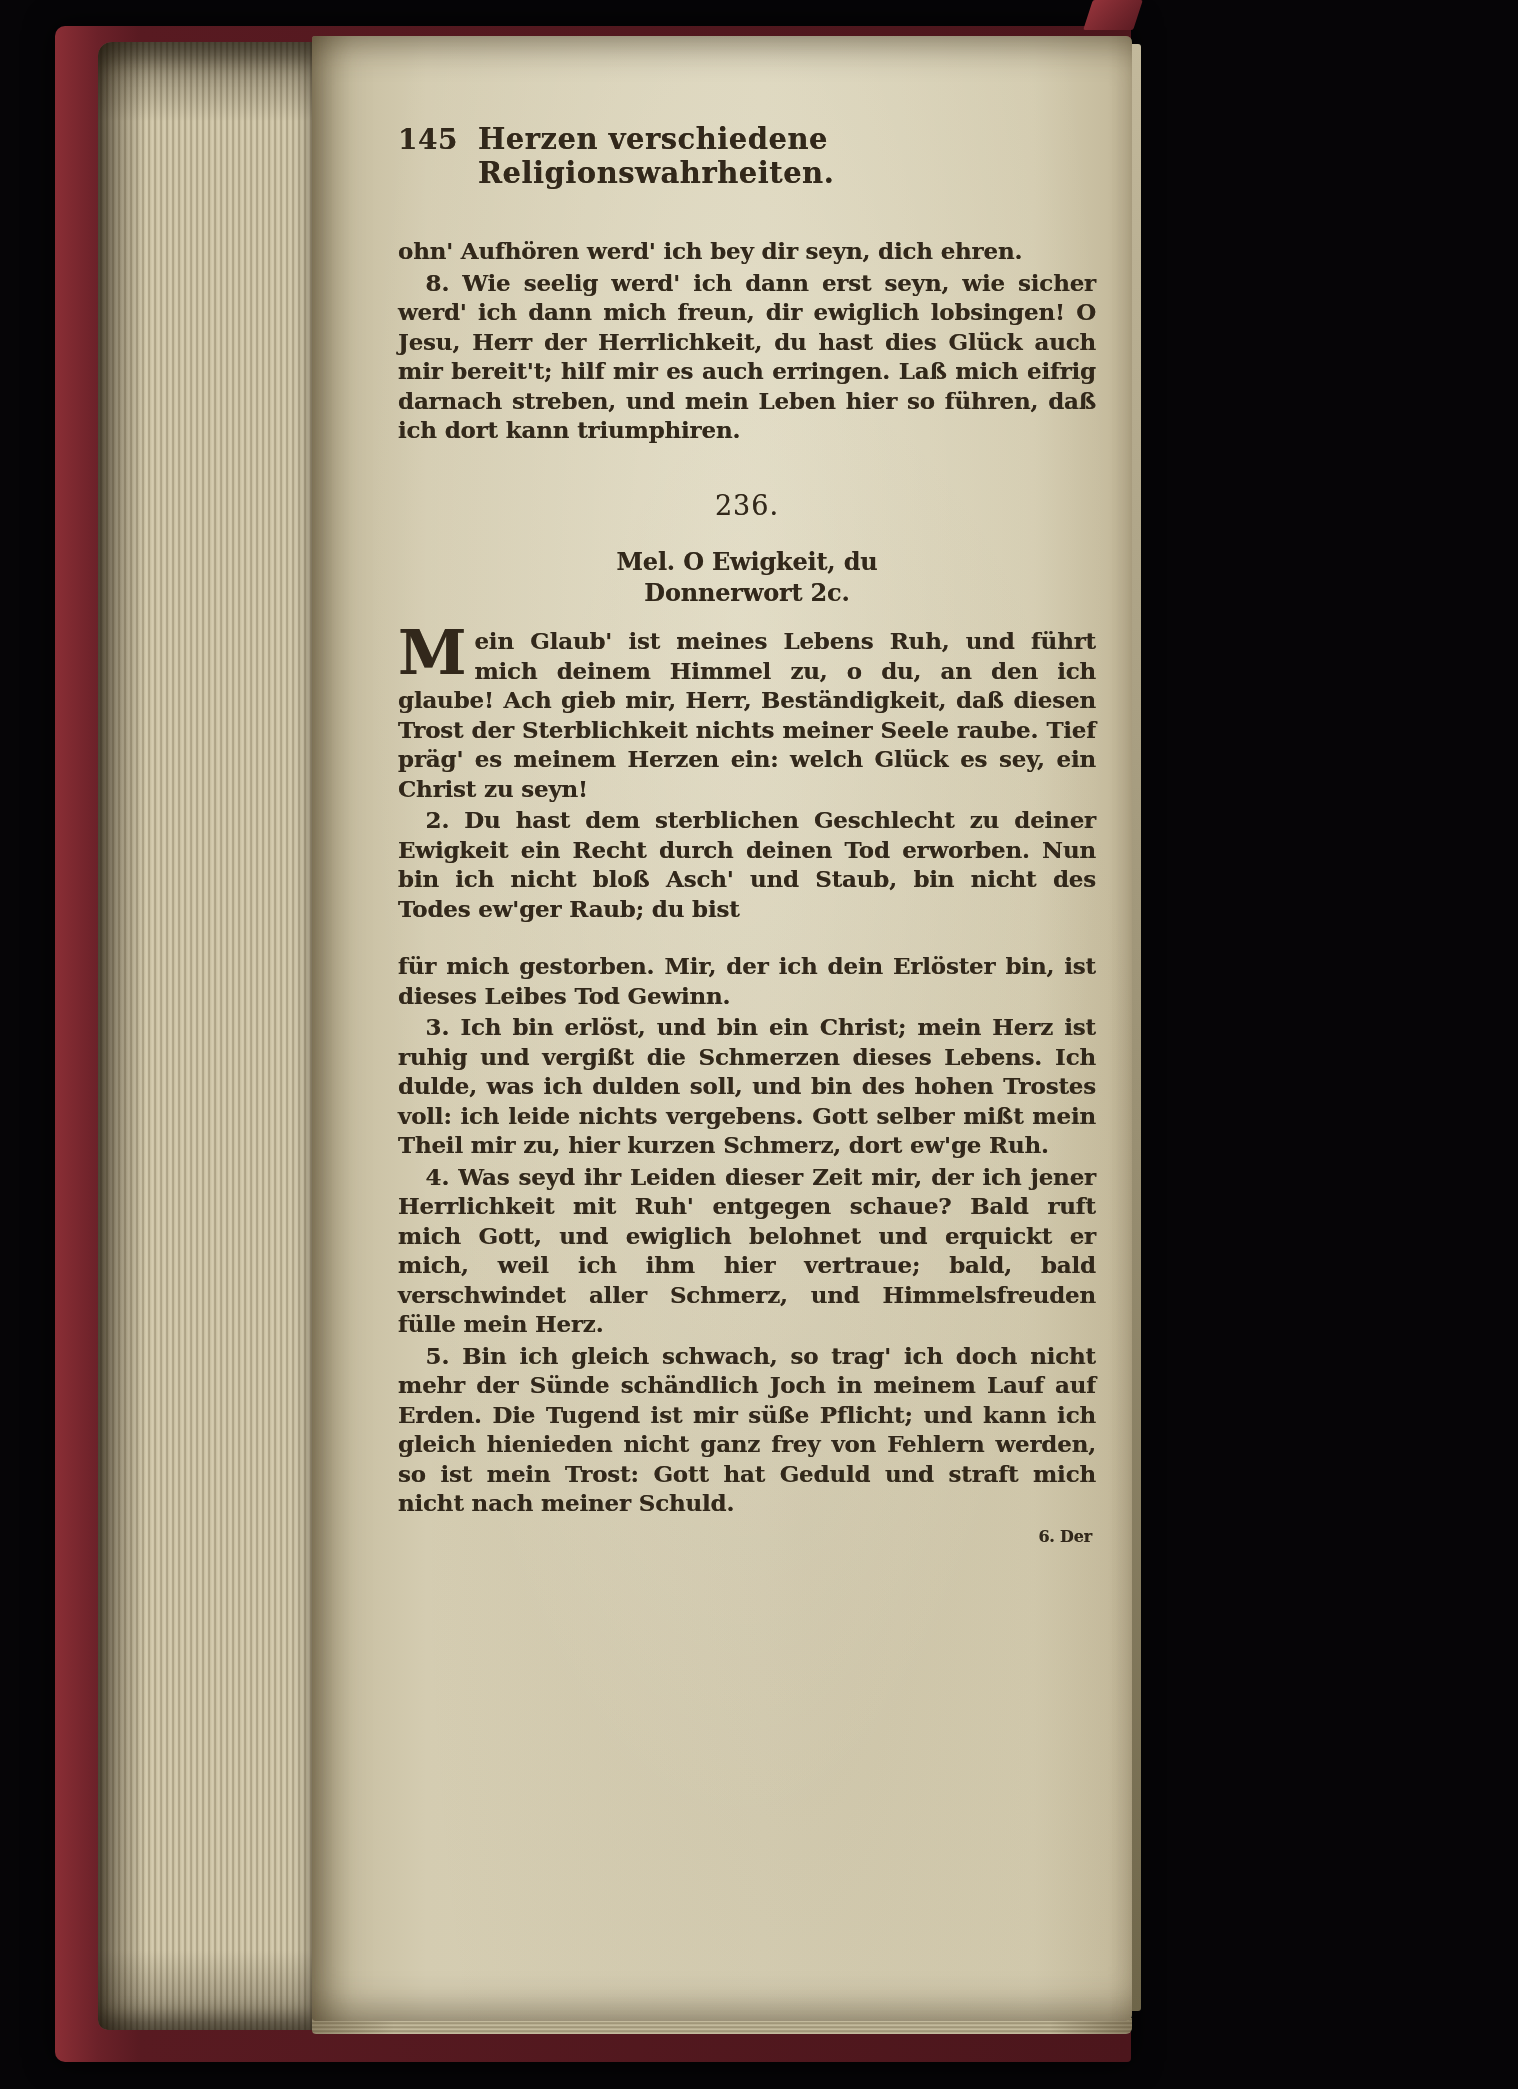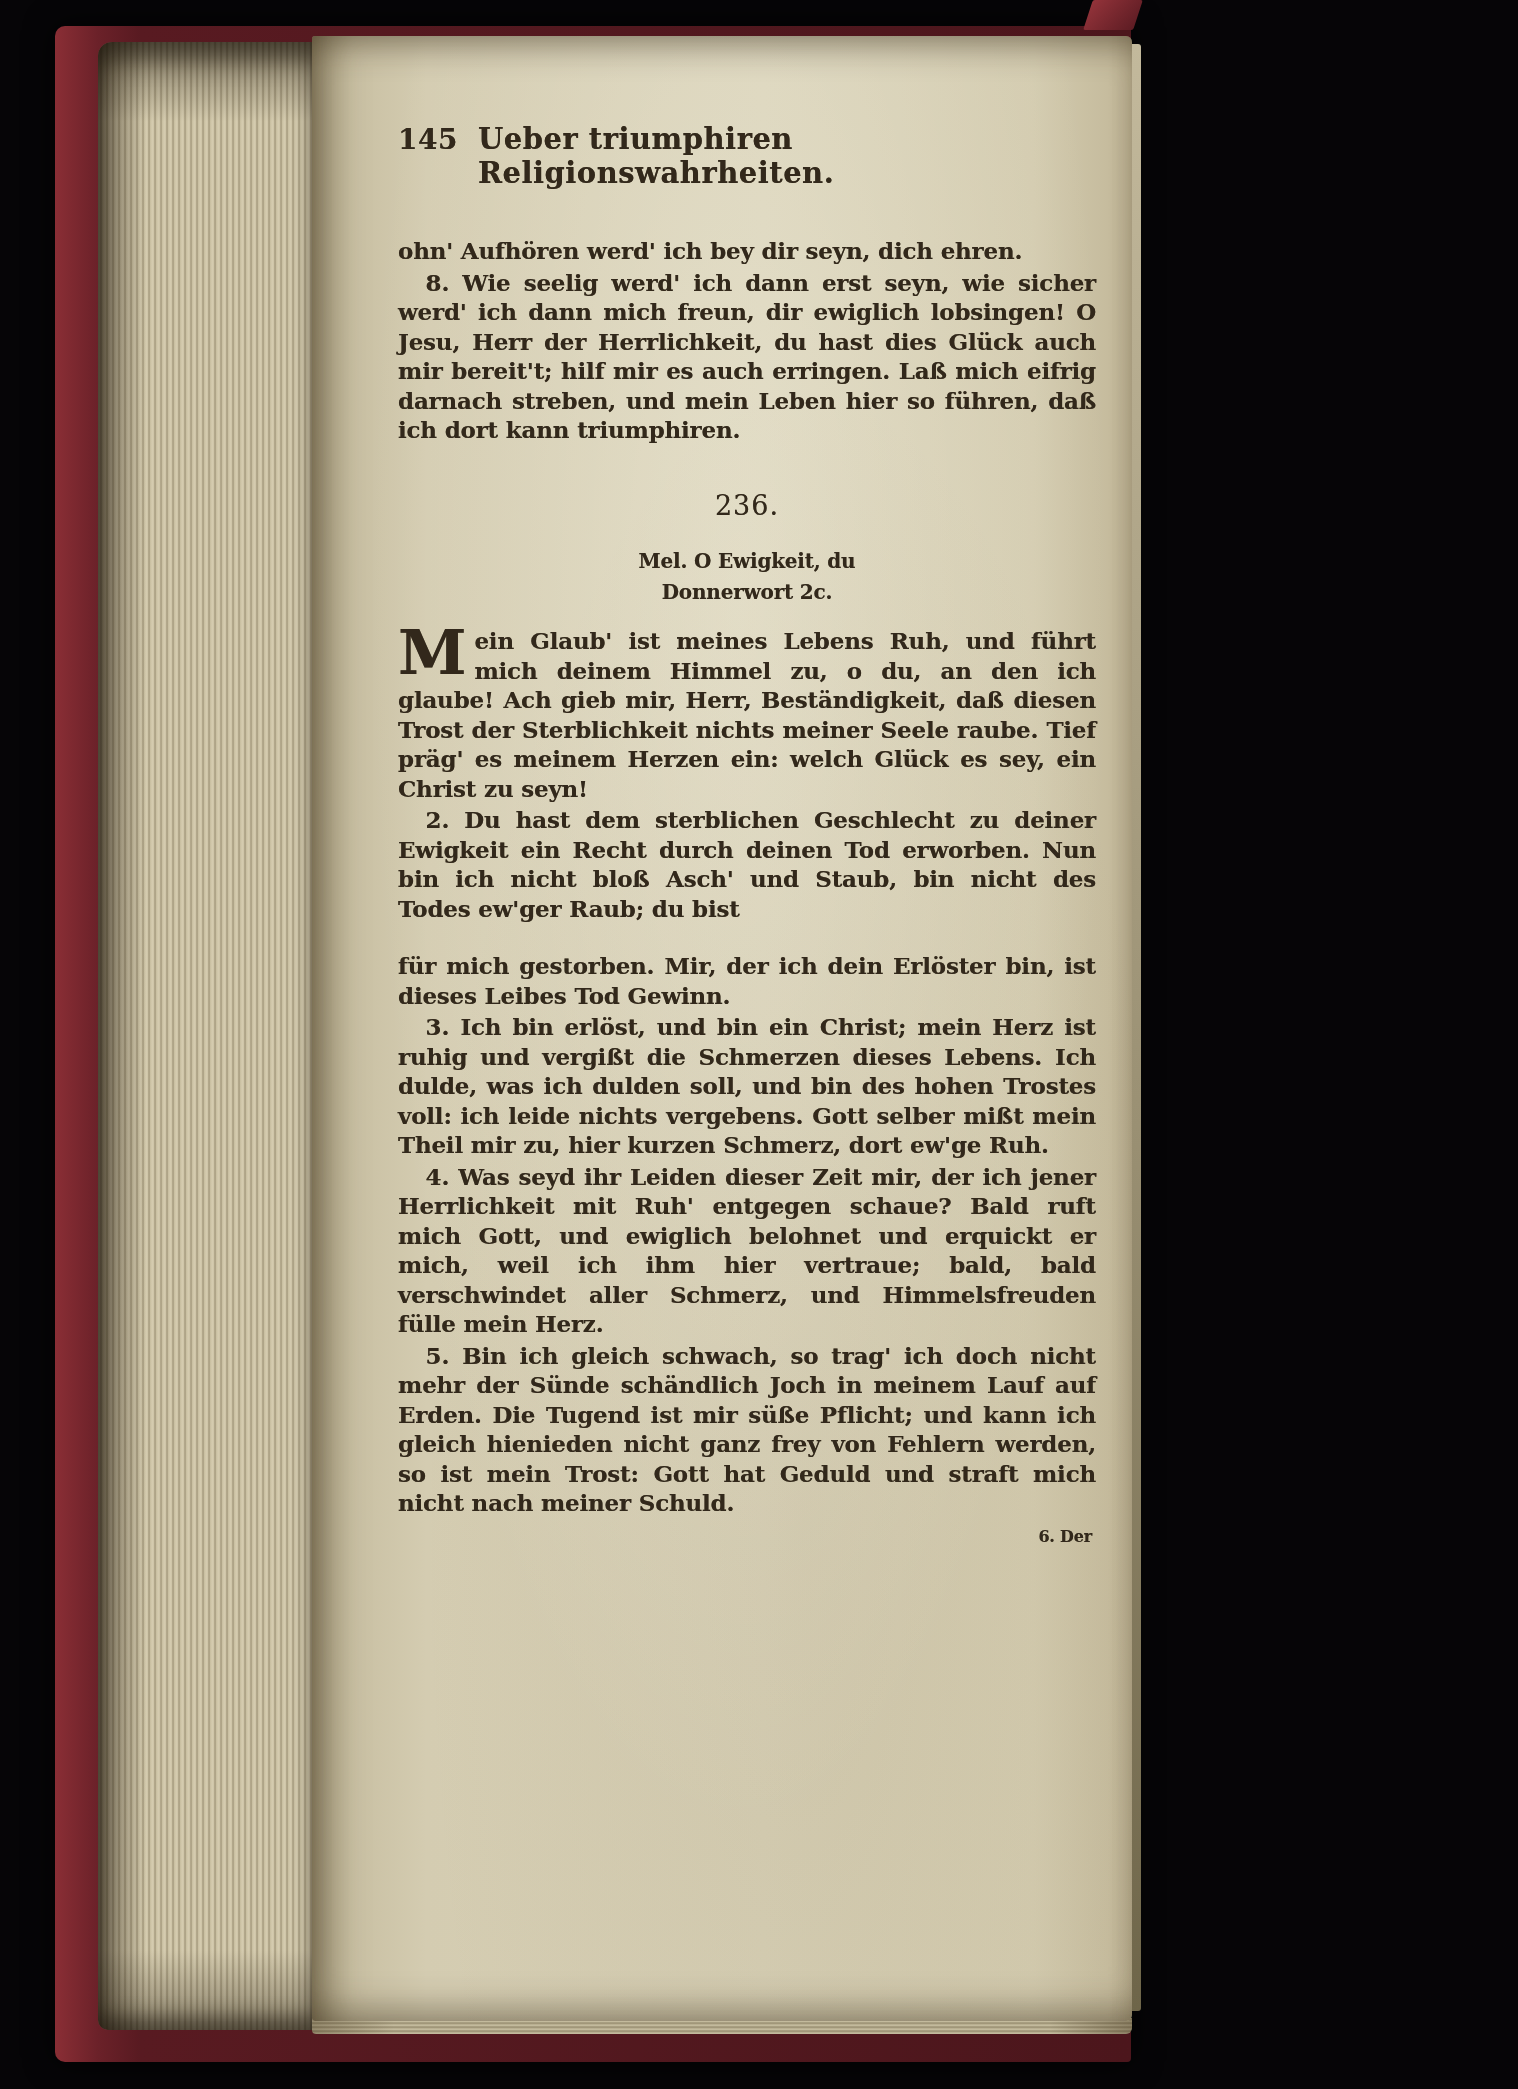--- a/index.html
+++ b/index.html
@@ -77,21 +77,21 @@
     letter-spacing:-0.2px;
     text-shadow:0 0 .5px rgba(50,40,20,.55);
     flex-direction:column;
   }
   .col{flex:1 1 0;min-width:0;}
   .col p{margin:0 0 2px 0;}
   p.verse{text-indent:1.2em;}
   p.no-indent{text-indent:0;}
   .hymn-head{margin-top:46px;margin-bottom:18px;text-align:center;text-indent:0;}
   .hymn-number{font-size:27px;font-weight:400;letter-spacing:1px;margin-bottom:26px;}
-  .melody-line{font-size:20px;font-weight:700;line-height:31px;}
+  .melody-line{font-size:24px;font-weight:700;line-height:31px;}
   .drop-cap{
     float:left;
     font-size:62px;line-height:50px;
     padding:2px 8px 0 0;
     font-weight:700;
   }
   .catchword{
     text-align:right;
     margin-top:4px;
     padding-right:4px;
@@ -104,21 +104,21 @@
 <div class="book-cover"></div>
 <div class="cover-corner-right"></div>
 <div class="page-edges"></div>
 <div class="page-bottom-edges"></div>
 
 <div class="book-page">
   <div class="print-area">
 
     <div class="running-header">
       <span class="page-number">145</span>
-      <span class="header-title">Ueber triumphiren Religionswahrheiten.</span>
+      <span class="header-title">Herzen verschiedene Religionswahrheiten.</span>
     </div>
 
     <div class="text-columns">
 
       <div class="col">
         <p class="no-indent">ohn' Aufhören werd' ich bey dir seyn, dich ehren.</p>
         <p class="verse">8. Wie seelig werd' ich dann erst seyn, wie sicher werd' ich dann mich freun, dir ewiglich lobsingen! O Jesu, Herr der Herrlichkeit, du hast dies Glück auch mir bereit't; hilf mir es auch erringen. Laß mich eifrig darnach streben, und mein Leben hier so führen, daß ich dort kann triumphiren.</p>
 
         <div class="hymn-head">
           <div class="hymn-number">236.</div>

